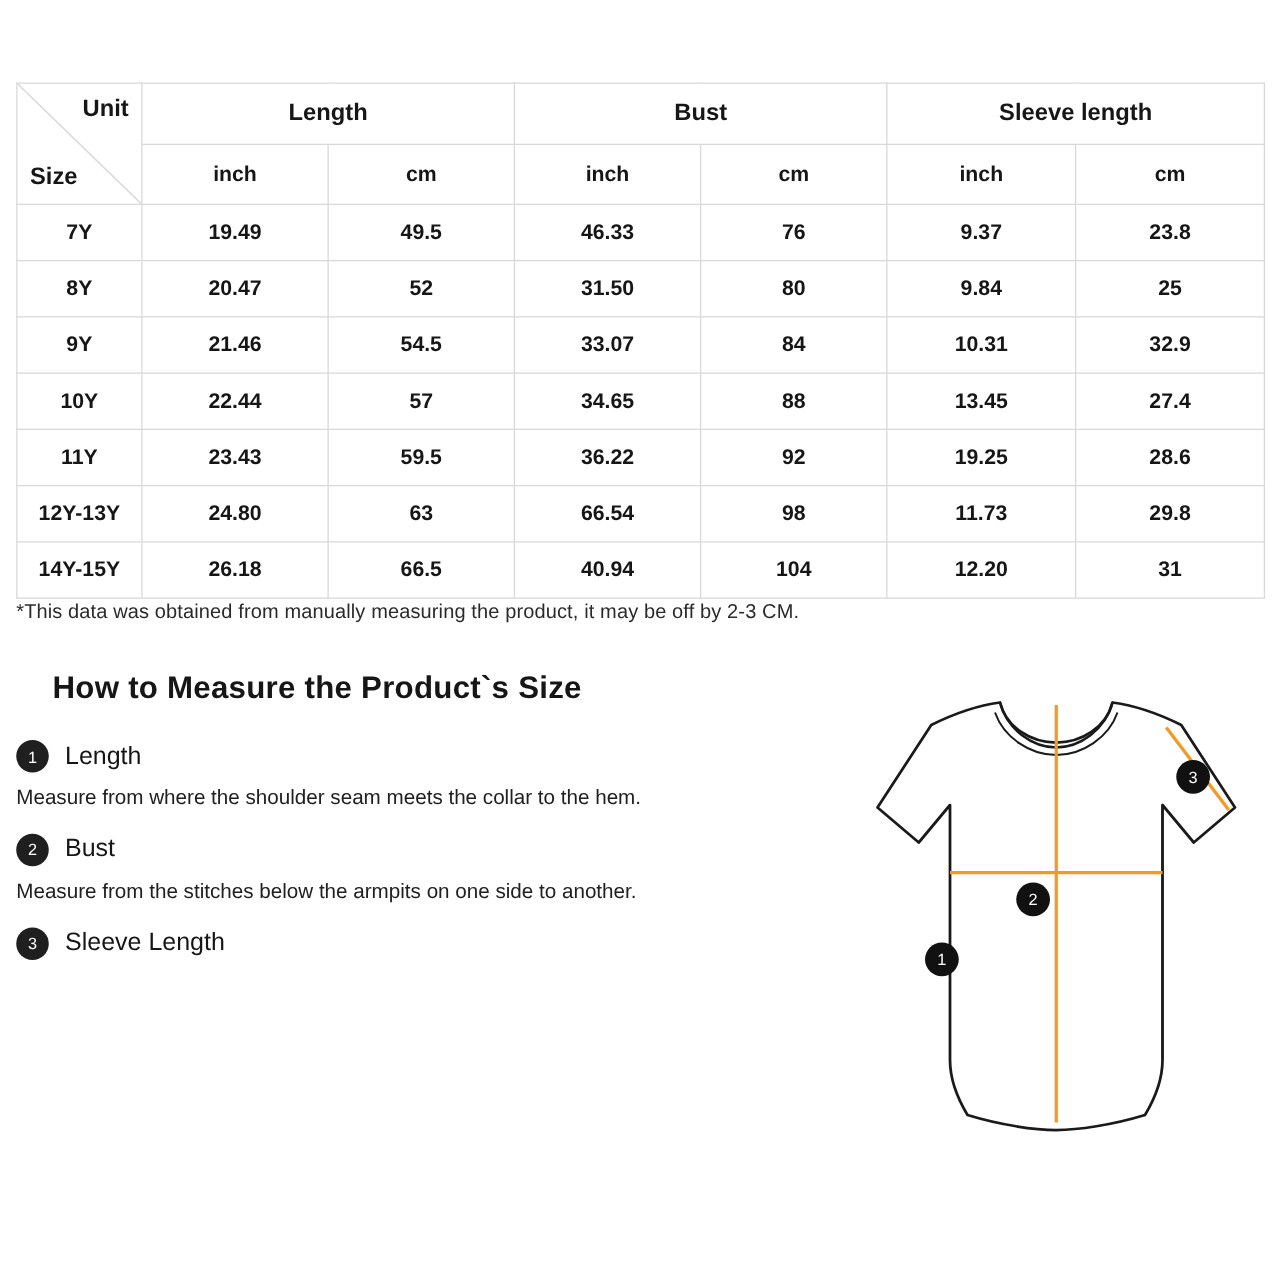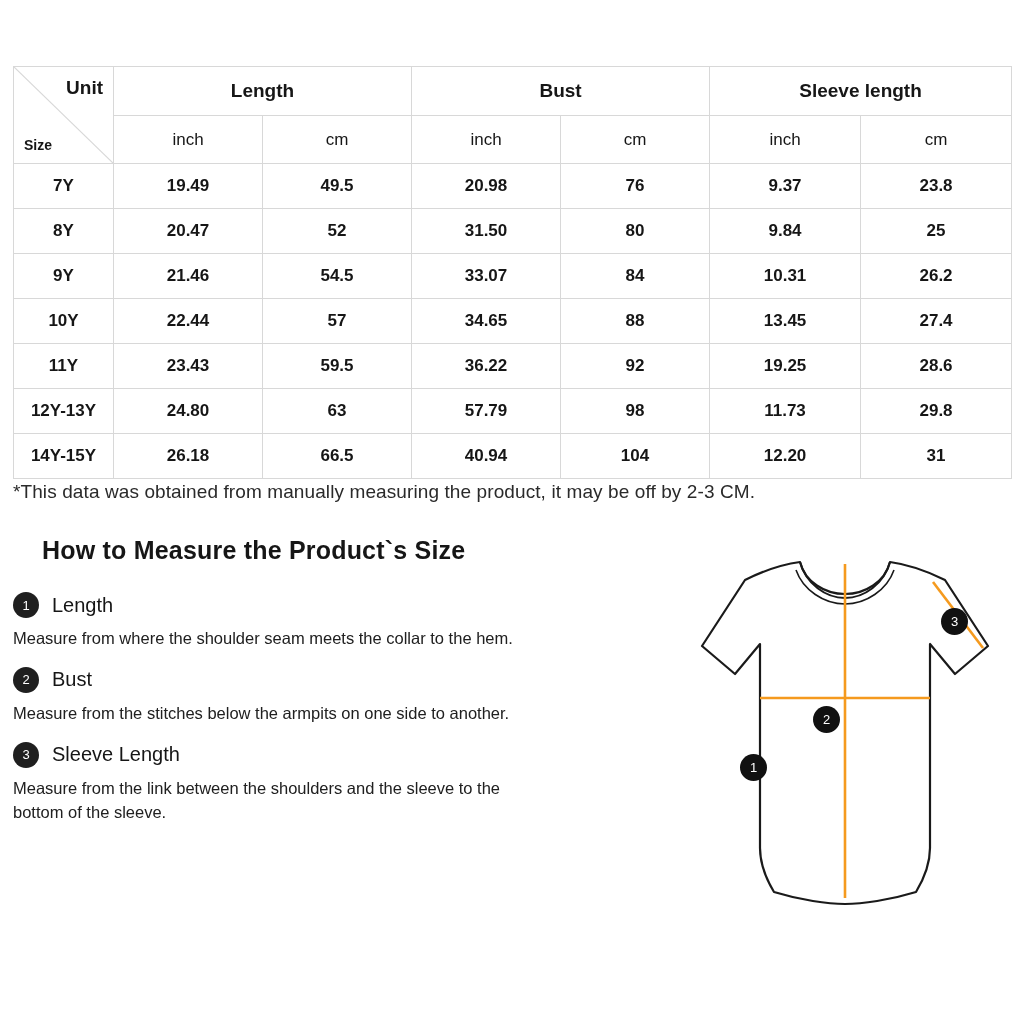--- a/index.html
+++ b/index.html
@@ -41,21 +41,21 @@
     padding: 0;
     height: 45px;
   }
   table.size-table .grouphead {
     font-size: 19px;
     height: 49px;
   }
   table.size-table .subhead {
     font-size: 17px;
     height: 48px;
-    font-weight: normal;
+    font-weight: bold;
   }
   .corner-cell {
     position: relative;
     border: 1px solid #d8d8d8;
     width: 100px;
     padding: 0;
     height: 97px;
     overflow: hidden;
   }
   .corner-cell .diag {
@@ -67,31 +67,31 @@
     position: absolute;
     right: 10px;
     top: 10px;
     font-size: 19px;
     font-weight: bold;
   }
   .corner-cell .size-lbl {
     position: absolute;
     left: 10px;
     bottom: 10px;
-    font-size: 14px;
+    font-size: 19px;
     font-weight: bold;
   }
   .row-label { font-size: 19px; font-weight: bold; }
   .data-row td { height: 45px; }
 
   .note {
     position: absolute;
     left: 13px;
     top: 481px;
-    font-size: 19px;
+    font-size: 16px;
     color: #2a2a2a;
     letter-spacing: 0.1px;
     text-align: right;
   }
 
   
   .howto-title {
     position: absolute;
     left: 13px;
     top: 536px;
@@ -194,42 +194,42 @@
         <td class="subhead">inch</td>
         <td class="subhead">cm</td>
         <td class="subhead">inch</td>
         <td class="subhead">cm</td>
       </tr>
 
       <tr class="data-row">
         <td class="row-label">7Y</td>
         <td>19.49</td>
         <td>49.5</td>
-        <td>20.98</td>
+        <td>46.33</td>
         <td>76</td>
         <td>9.37</td>
         <td>23.8</td>
       </tr>
       <tr class="data-row">
         <td class="row-label">8Y</td>
         <td>20.47</td>
         <td>52</td>
         <td>31.50</td>
         <td>80</td>
         <td>9.84</td>
         <td>25</td>
       </tr>
       <tr class="data-row">
         <td class="row-label">9Y</td>
         <td>21.46</td>
         <td>54.5</td>
         <td>33.07</td>
         <td>84</td>
         <td>10.31</td>
-        <td>26.2</td>
+        <td>32.9</td>
       </tr>
       <tr class="data-row">
         <td class="row-label">10Y</td>
         <td>22.44</td>
         <td>57</td>
         <td>34.65</td>
         <td>88</td>
         <td>13.45</td>
         <td>27.4</td>
       </tr>
@@ -239,21 +239,21 @@
         <td>59.5</td>
         <td>36.22</td>
         <td>92</td>
         <td>19.25</td>
         <td>28.6</td>
       </tr>
       <tr class="data-row">
         <td class="row-label">12Y-13Y</td>
         <td>24.80</td>
         <td>63</td>
-        <td>57.79</td>
+        <td>66.54</td>
         <td>98</td>
         <td>11.73</td>
         <td>29.8</td>
       </tr>
       <tr class="data-row">
         <td class="row-label">14Y-15Y</td>
         <td>26.18</td>
         <td>66.5</td>
         <td>40.94</td>
         <td>104</td>
@@ -283,21 +283,20 @@
         <div class="step-title">Bust</div>
       </div>
       <div class="step-text">Measure from the stitches below the armpits on one side to another.</div>
     </div>
 
     <div class="step">
       <div class="step-head">
         <div class="badge">3</div>
         <div class="step-title">Sleeve Length</div>
       </div>
-      <div class="step-text">Measure from the link between the shoulders and the sleeve to the bottom of the sleeve.</div>
     </div>
   </div>
 
   <div class="diagram">
     <svg width="420" height="400" viewBox="0 0 420 400">
 
       <path d="M145,32
                C165,22 185,16 200,14
                C205,34 225,46 245,46
                C265,46 285,34 290,14

